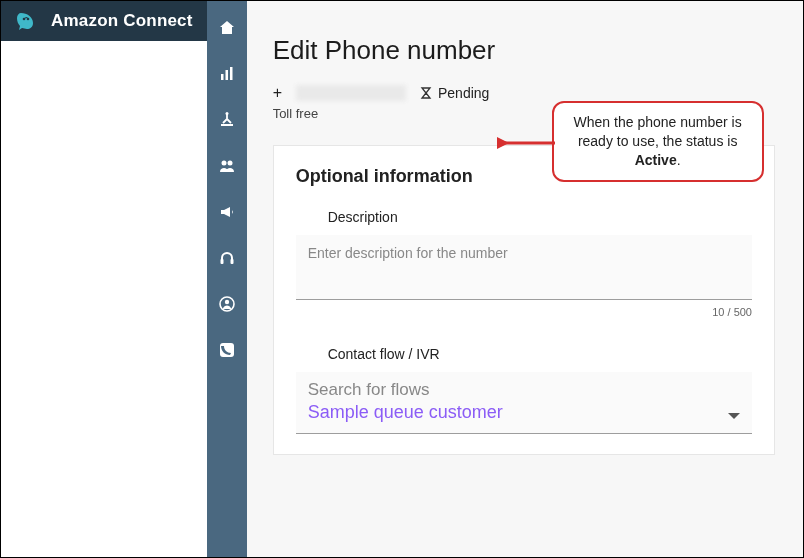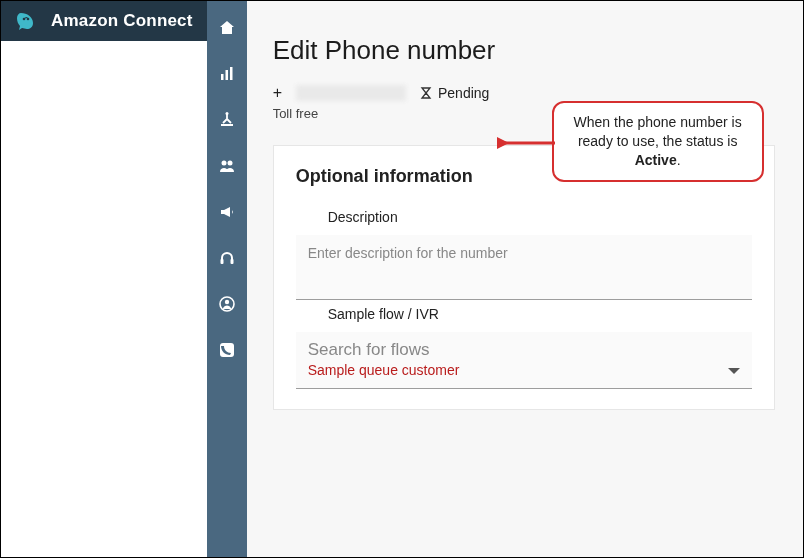--- a/index.html
+++ b/index.html
@@ -22,21 +22,21 @@
   .subtext { font-size: 13px; color: #444; margin-bottom: 24px; }
   .panel { background: #fff; border: 1px solid #e6e6e6; padding: 20px 22px; }
   .panel h2 { font-size: 18px; font-weight: 600; color: #222; margin-bottom: 22px; }
   .field-label { font-size: 14px; color: #222; margin-bottom: 10px; margin-left: 32px; }
   .desc-box { background: #fafafa; border-bottom: 1px solid #9d9d9d; padding: 10px 12px 34px 12px; margin-bottom: 6px; }
   .desc-box .placeholder { font-size: 14px; color: #888; margin-bottom: 4px; }
   .desc-box .value { font-size: 14px; color: #222; }
   .counter { text-align: right; font-size: 11px; color: #666; margin-bottom: 28px; }
   .select-box { background: #fafafa; border-bottom: 1px solid #9d9d9d; padding: 8px 12px 10px 12px; display: flex; align-items: flex-end; justify-content: space-between; cursor: pointer; }
   .select-box .stack .lbl { font-size: 17px; color: #888; margin-bottom: 2px; }
-  .select-box .stack .val { font-size: 14px; color: #b91c1c; }
+  .select-box .stack .val { font-size: 18px; color: #8b5cf6; }
   .caret { width: 0; height: 0; border-left: 6px solid transparent; border-right: 6px solid transparent; border-top: 6px solid #555; margin-bottom: 4px; }
   .callout { position: absolute; left: 305px; top: 100px; width: 212px; background: #fff; border: 2.5px solid #d62f2f; border-radius: 12px; padding: 10px 14px; font-size: 14px; color: #222; text-align: center; line-height: 1.35; }
   .callout b { font-weight: 700; }
   .arrow { position: absolute; left: 250px; top: 136px; pointer-events: none; }
 </style>
 </head>
 <body>
 
 <div class="frame">
   <div class="topbar">
@@ -116,22 +116,23 @@
         </span>
       </div>
       <div class="subtext">Toll free</div>
 
       <div class="panel">
         <h2>Optional information</h2>
         <div class="field-label">Description</div>
         <div class="desc-box">
           <div class="placeholder">Enter description for the number</div>
         </div>
+        <div class="counter">10 / 500</div>
 
-        <div class="field-label">Sample flow / IVR</div>
+        <div class="field-label">Contact flow / IVR</div>
         <div class="select-box">
           <div class="stack">
             <div class="lbl">Search for flows</div>
             <div class="val">Sample queue customer</div>
           </div>
           <div class="caret"></div>
         </div>
       </div>
 
       <div class="callout">

